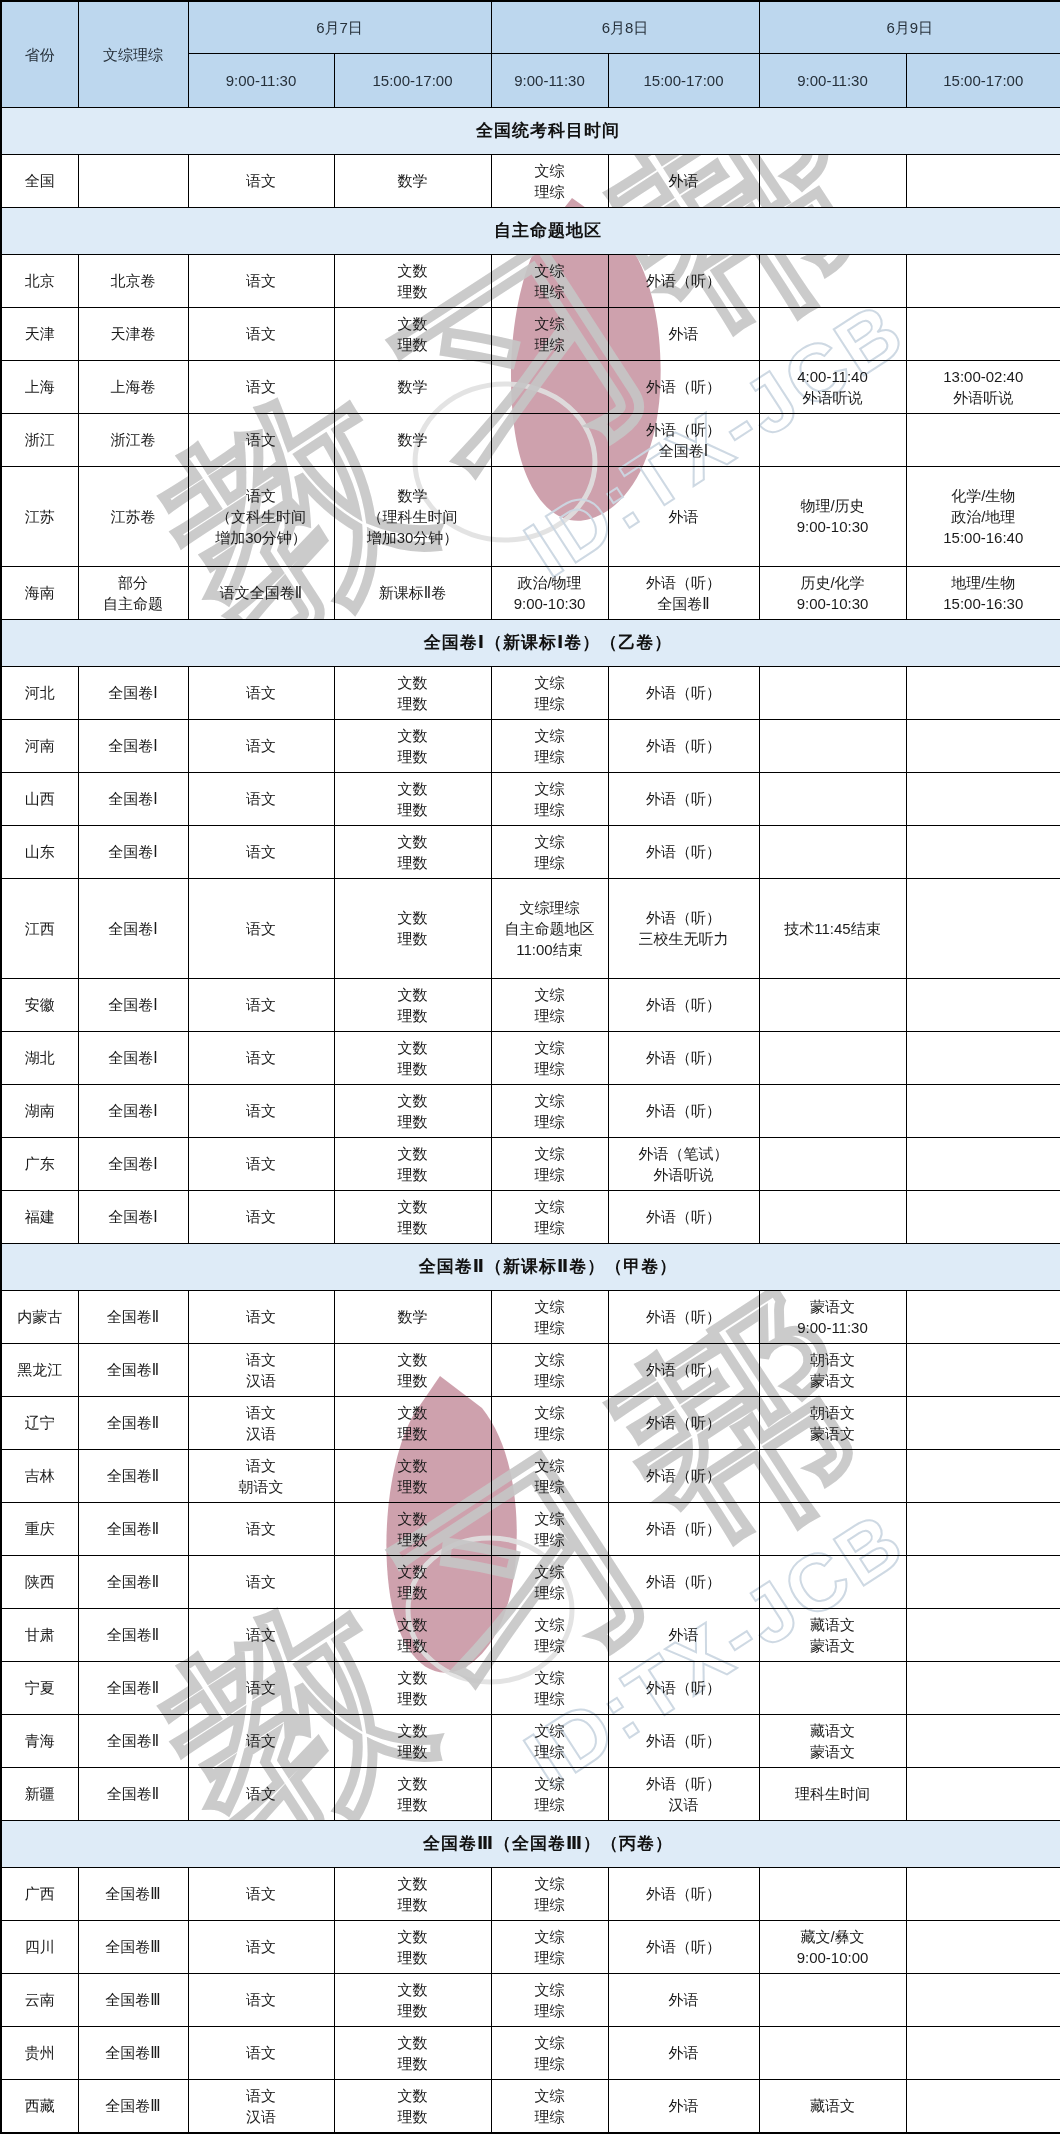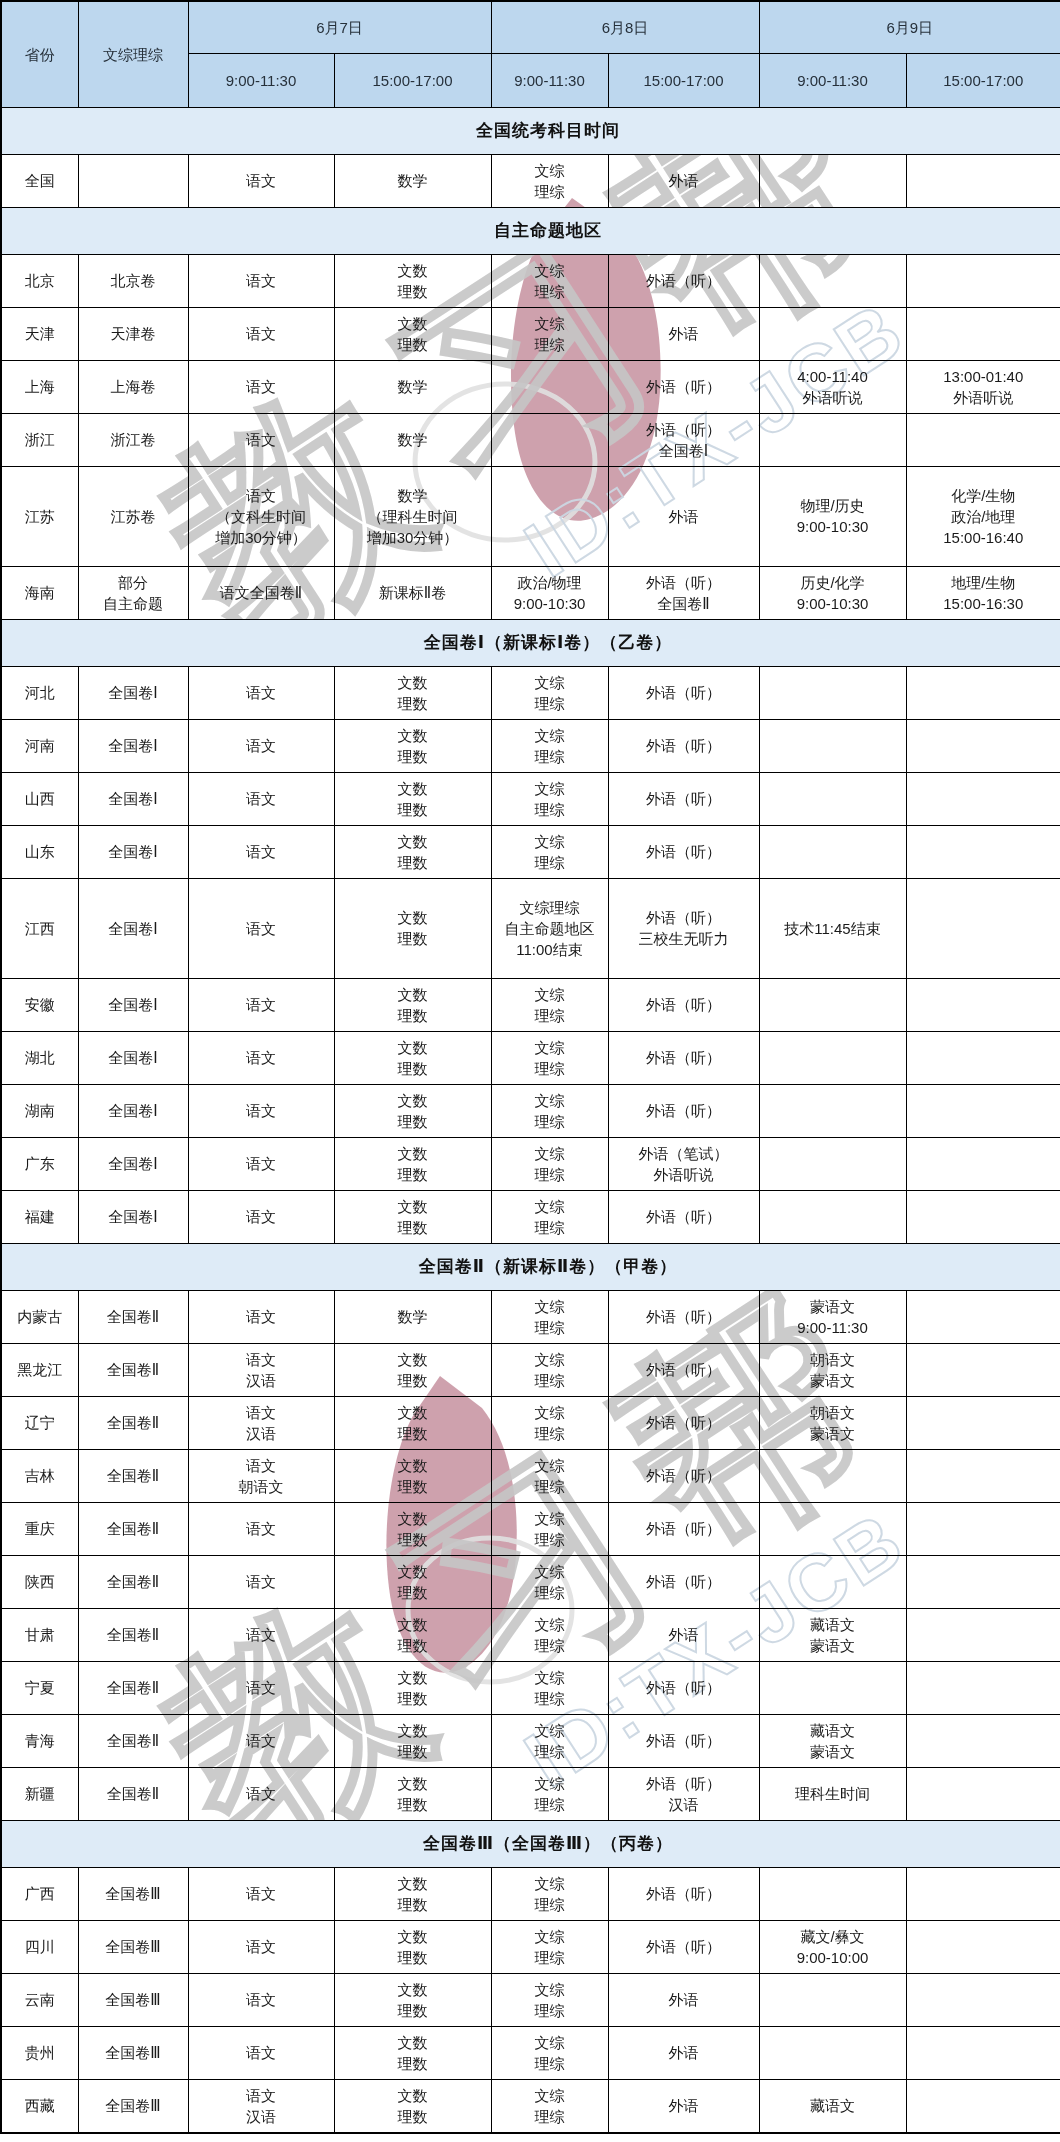--- a/index.html
+++ b/index.html
@@ -227,21 +227,21 @@
           </td>
           <td></td>
           <td>
             <div class="line">外语（听）</div>
           </td>
           <td>
             <div class="line">4:00-11:40</div>
             <div class="line">外语听说</div>
           </td>
           <td>
-            <div class="line">13:00-01:40</div>
+            <div class="line">13:00-02:40</div>
             <div class="line">外语听说</div>
           </td>
         </tr>
         <tr>
           <td>浙江</td>
           <td>
             <div class="line">浙江卷</div>
           </td>
           <td>
             <div class="line">语文</div>

